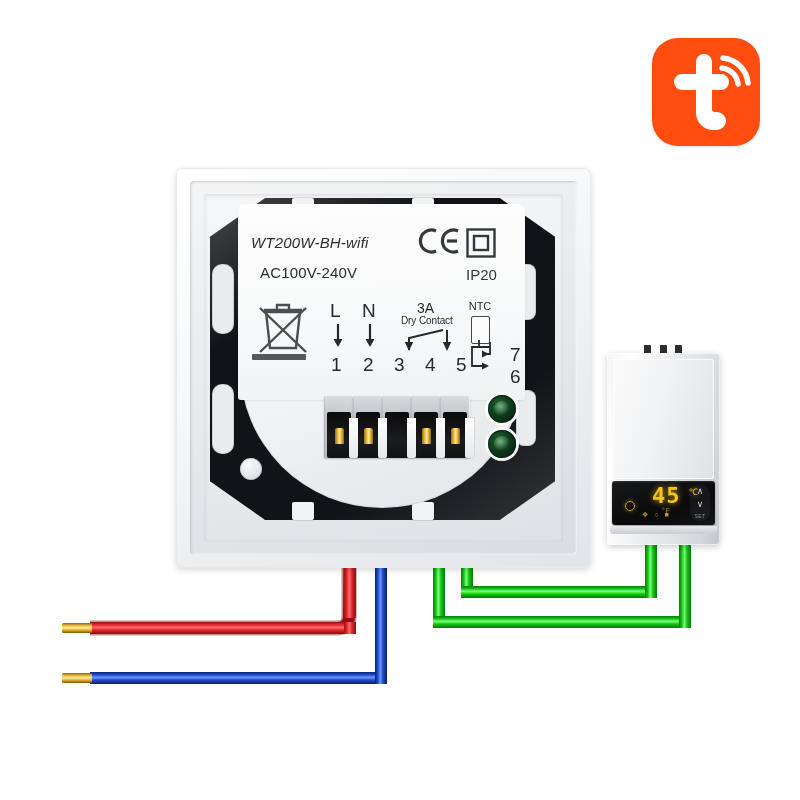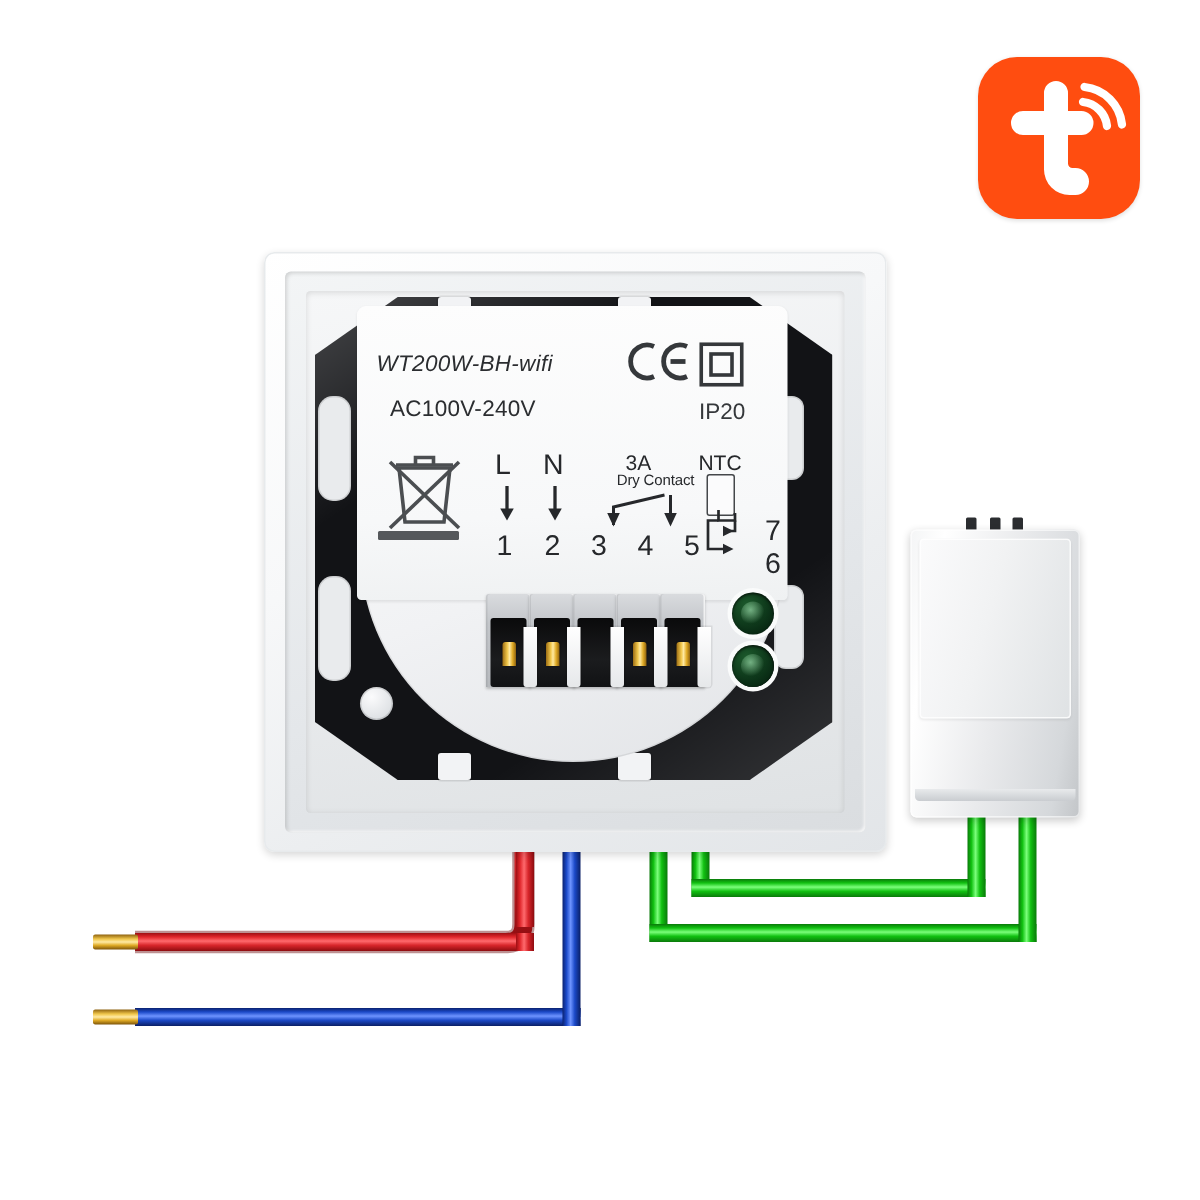--- a/index.html
+++ b/index.html
@@ -113,24 +113,24 @@
   }
   .tl-letter{position:absolute;font-size:19px;color:#26282b;}
   .tl-num{position:absolute;font-size:19px;color:#26282b;}
   .tl-arrow{position:absolute;}
   .dry-title{
     position:absolute;left:179px;top:96px;font-size:14px;color:#26282b;
     text-align:left;width:40px;
   }
   .dry-sub{
     position:absolute;left:163px;top:111px;font-size:10px;color:#26282b;
-    text-align:center;width:72px;letter-spacing:-.1px;
+    text-align:left;width:72px;letter-spacing:-.1px;
   }
   .ntc-title{
-    position:absolute;left:225px;top:96px;font-size:14px;color:#26282b;
+    position:absolute;left:225px;top:96px;font-size:11px;color:#26282b;
     text-align:center;width:34px;
   }
   .ntc-box{
     position:absolute;left:233px;top:112px;width:17px;height:26px;
     border:1.6px solid #44474a;border-radius:2px;background:#fbfbfc;
   }
 
   
   .term-strip{
     position:absolute;left:148px;top:228px;width:200px;height:62px;
@@ -468,16 +468,28 @@
 
   <div class="boiler">
     <div class="boiler-vents">
       <span></span>
       <span></span>
       <span></span>
     </div>
     <div class="boiler-shell"></div>
     <div class="boiler-face"></div>
 
+    <div class="boiler-panel">
+      <div class="dot-ind"></div>
+      <div class="temp-read">45</div>
+      <div class="temp-unit">℃</div>
+      <div class="temp-sub">°F</div>
+      <div class="mini-icons">❖ ○ ■</div>
+      <div class="arrow-pad">
+        <span>∧</span>
+        <span>∨</span>
+        <span class="pad-lbl">SET</span>
+      </div>
+    </div>
     <div class="boiler-base"></div>
   </div>
 
 </div>
 
 </body></html>

